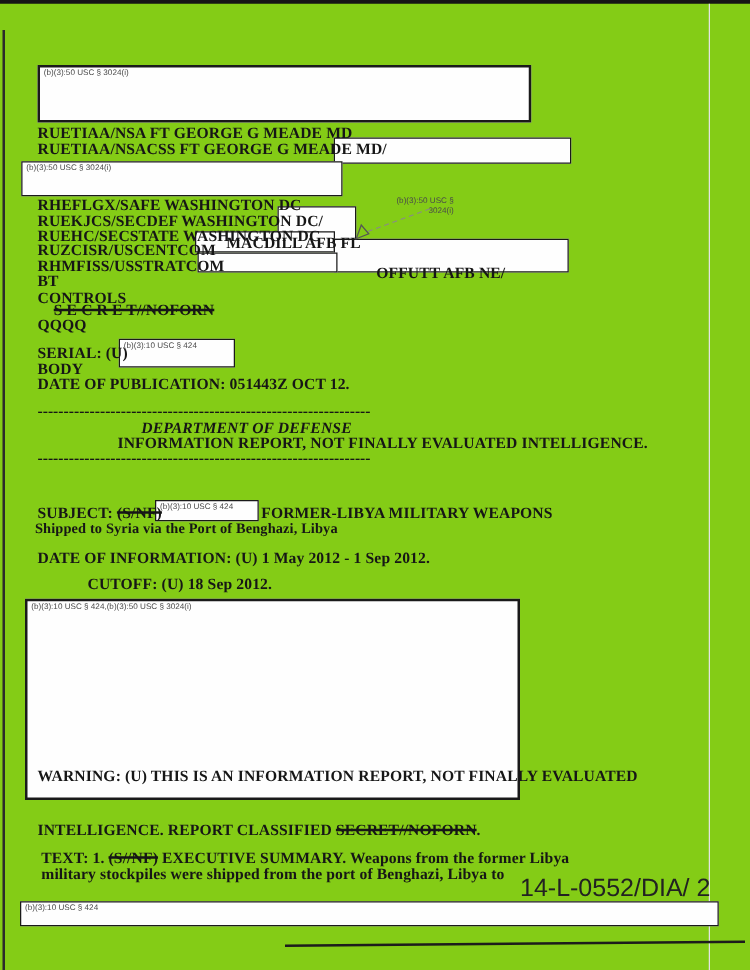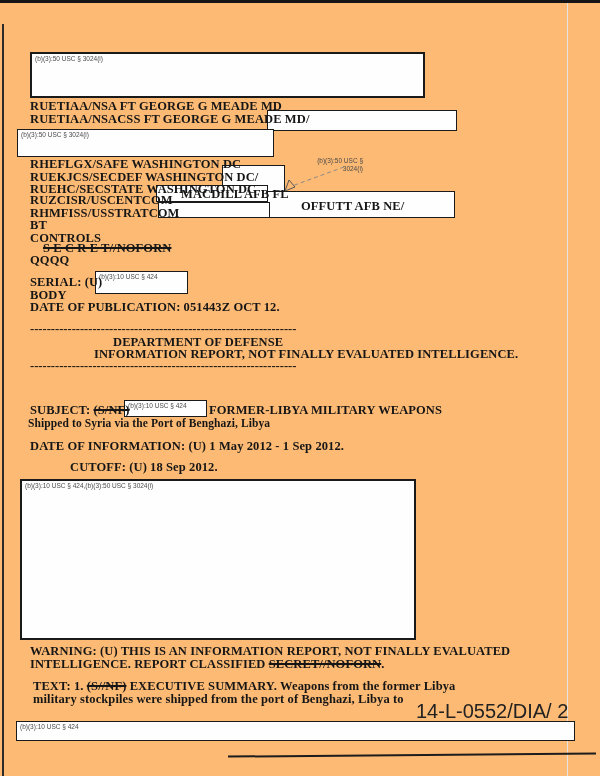--- a/index.html
+++ b/index.html
@@ -1,18 +1,18 @@
 <!DOCTYPE html>
 <html><head>
 <meta charset="utf-8">
 <style>
   html,body { margin:0; padding:0; background:#ffffff; }
   .page {
     position:relative; width:600px; height:776px;
-    background:#fdba74; overflow:hidden;
+    background:#84cc16; overflow:hidden;
     font-family:"Liberation Serif", serif;
     font-weight:bold; color:#161616;
   }
   
   .scan-top  { position:absolute; left:0; top:0; width:600px; height:3px; background:#151515; }
   .scan-left { position:absolute; left:2px; top:24px; width:2px; height:752px; background:#2b2b2b; }
   .scan-vline{ position:absolute; left:567px; top:3px; width:1px; height:773px; background:#e3e3e1; }
   .scan-bottomline { position:absolute; left:228px; top:754px; width:368px; height:2px;
     background:#1c1c1c; transform:rotate(-0.5deg); }
 
@@ -78,42 +78,42 @@
   </svg>
 
   <div class="txt" style="left:30px; top:100px;">RUETIAA/NSA FT GEORGE G MEADE MD</div>
   <div class="txt" style="left:30px; top:158px;">RHEFLGX/SAFE WASHINGTON DC</div>
   <div class="txt" style="left:30px; top:112.5px;">RUETIAA/NSACSS FT GEORGE G MEADE MD/</div>
   <div class="txt" style="left:30px; top:170.5px;">RUEKJCS/SECDEF WASHINGTON DC/</div>
   <div class="txt" style="left:30px; top:183px;">RUEHC/SECSTATE WASHINGTON DC</div>
   <div class="txt" style="left:30px; top:194px;">RUZCISR/USCENTCOM</div>
   <div class="txt" style="left:181px; top:188px;">MACDILL AFB FL</div>
   <div class="txt" style="left:30px; top:206.5px;">RHMFISS/USSTRATCOM</div>
-  <div class="txt" style="left:271px; top:200px;padding-left:30px;">OFFUTT AFB NE/</div>
+  <div class="txt" style="left:271px; top:212px;padding-left:30px;">OFFUTT AFB NE/</div>
   <div class="txt" style="left:30px; top:219px;">BT</div>
   <div class="txt" style="left:30px; top:231.5px;">CONTROLS</div>
   <div class="txt strike" style="left:28px; top:241.5px;padding-left:15px;">S E C R E T//NOFORN</div>
   <div class="txt" style="left:30px; top:254px;">QQQQ</div>
 
   <div class="txt" style="left:30px; top:276px;">SERIAL: (U)</div>
   <div class="txt" style="left:30px; top:288.5px;">BODY</div>
   <div class="txt" style="left:30px; top:301px;">DATE OF PUBLICATION:  051443Z OCT 12.</div>
 
   <div class="txt dashes" style="left:30px; top:323px;">----------------------------------------------------------------</div>
-  <div class="txt" style="left:113px; top:336px;">DEPARTMENT OF DEFENSE</div>
+  <div class="txt" style="left:113px; top:336px;font-style:italic;">DEPARTMENT OF DEFENSE</div>
   <div class="txt" style="left:50px; top:348px;margin-left:44px;">INFORMATION REPORT, NOT FINALLY EVALUATED INTELLIGENCE.</div>
   <div class="txt dashes" style="left:30px; top:360px;">----------------------------------------------------------------</div>
 
   <div class="txt" style="left:30px; top:404px;"><span>SUBJECT: </span><span class="strike">(S/NF)</span></div>
   <div class="txt" style="left:209px; top:404px;">FORMER-LIBYA MILITARY WEAPONS</div>
   <div class="txt sm" style="left:28px; top:416.5px;text-align:center;">Shipped to Syria via the Port of Benghazi, Libya</div>
   <div class="txt" style="left:30px; top:440px;">DATE OF INFORMATION: (U) 1 May 2012 - 1 Sep 2012.</div>
   <div class="txt" style="left:30px; top:460.5px;margin-left:40px;">CUTOFF: (U) 18 Sep 2012.</div>
 
-  <div class="txt" style="left:30px; top:645px;text-align:center;">WARNING: (U) THIS IS AN INFORMATION REPORT, NOT FINALLY EVALUATED</div>
+  <div class="txt" style="left:30px; top:615px;text-align:center;">WARNING: (U) THIS IS AN INFORMATION REPORT, NOT FINALLY EVALUATED</div>
   <div class="txt" style="left:30px; top:657.5px;"><span>INTELLIGENCE. REPORT CLASSIFIED </span><span class="strike">SECRET//NOFORN</span><span>.</span></div>
 
   <div class="txt" style="left:33px; top:680px;"><span>TEXT: 1. </span><span class="strike">(S//NF)</span><span> EXECUTIVE SUMMARY. Weapons from the former Libya</span></div>
   <div class="txt" style="left:33px; top:692.5px;">military stockpiles were shipped from the port of Benghazi, Libya to</div>
 
   <div class="doc-id">14-L-0552/DIA/ 2</div>
 
 </div>
 
 </body></html>

